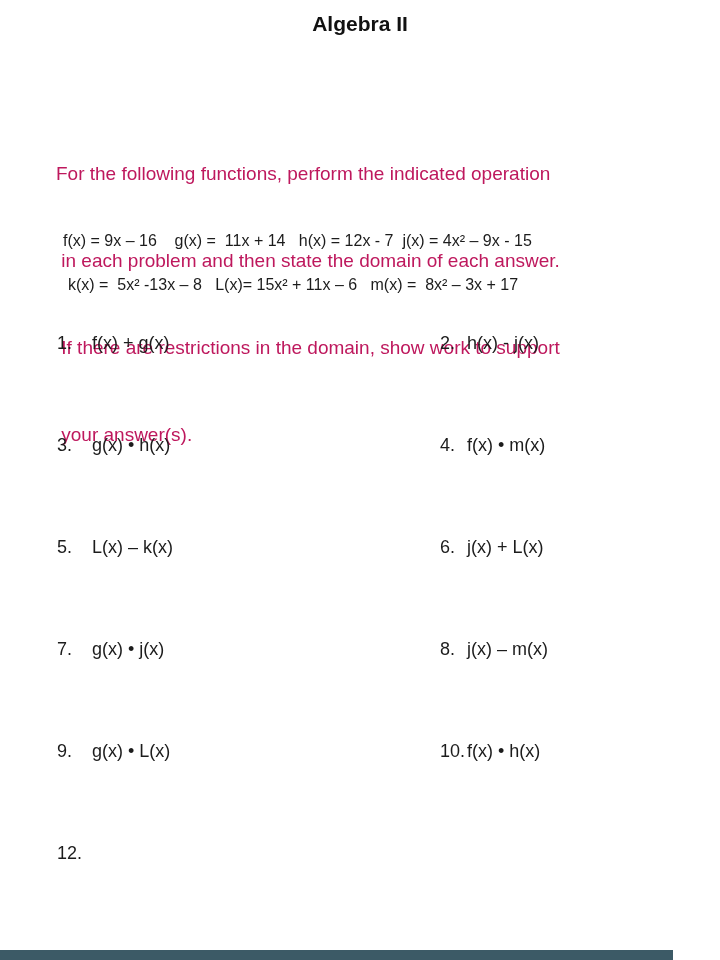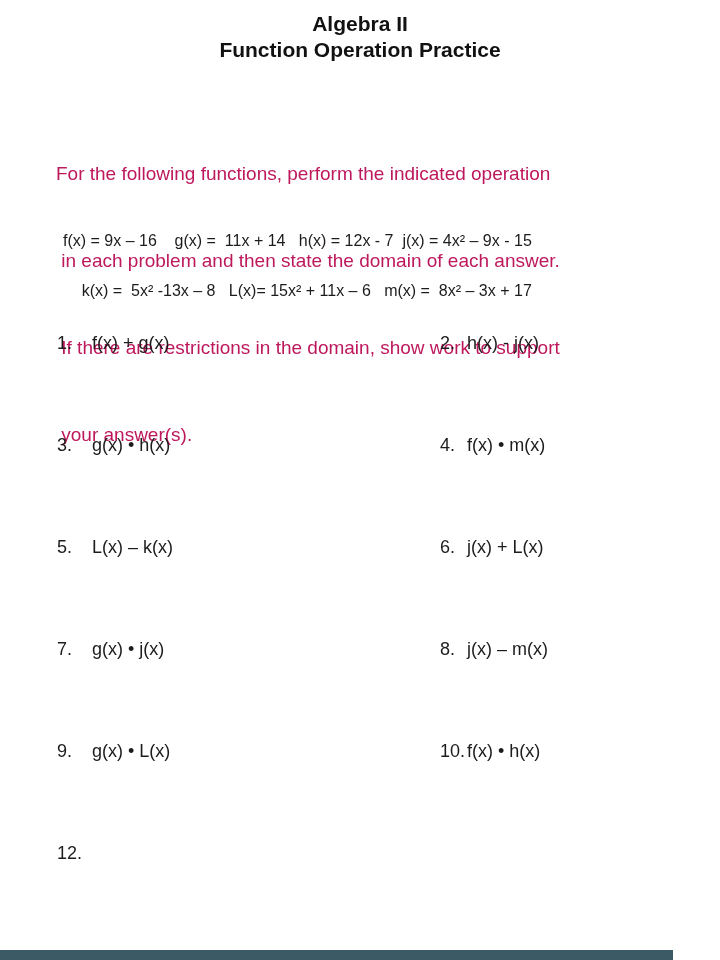--- a/index.html
+++ b/index.html
@@ -41,23 +41,22 @@
     top: 229px;
     left: 63px;
     font-size: 16px;
     color: #1c1c1c;
   }
   .func-line {
     line-height: 24px;
     white-space: pre;
   }
   .func-line.second {
-    margin-top: 26px;
+    margin-top: 20px;
     margin-left: 5px;
-    text-align: right;
   }
   .problems-grid {
     position: absolute;
     top: 332px;
     left: 57px;
     display: grid;
     grid-template-columns: 383px 1fr;
     grid-auto-rows: 102px;
     font-size: 18px;
     line-height: 22px;
@@ -82,21 +81,20 @@
     height: 10px;
   }
 </style>
 </head>
 <body>
 
 <div class="page">
 
   <div class="title-block">
     <div>Algebra II</div>
-    <div>Function Operation Practice</div>
   </div>
 
   <div class="instructions">
     <div>For the following functions, perform the indicated operation</div>
     <div> in each problem and then state the domain of each answer.</div>
     <div> If there are restrictions in the domain, show work to support</div>
     <div> your answer(s).</div>
   </div>
 
   <div class="functions-block">

